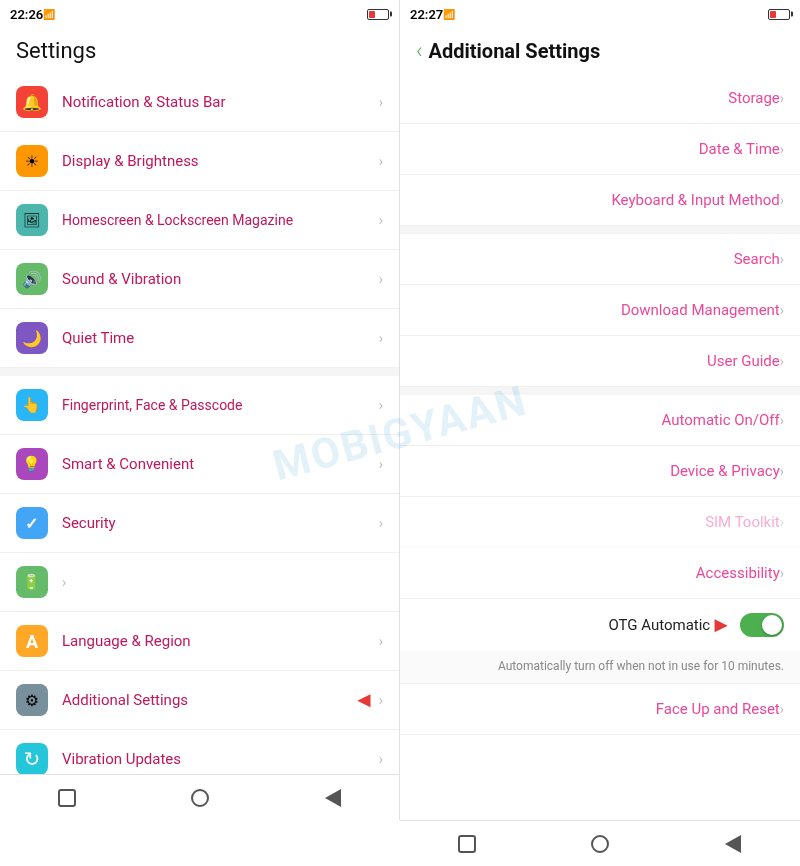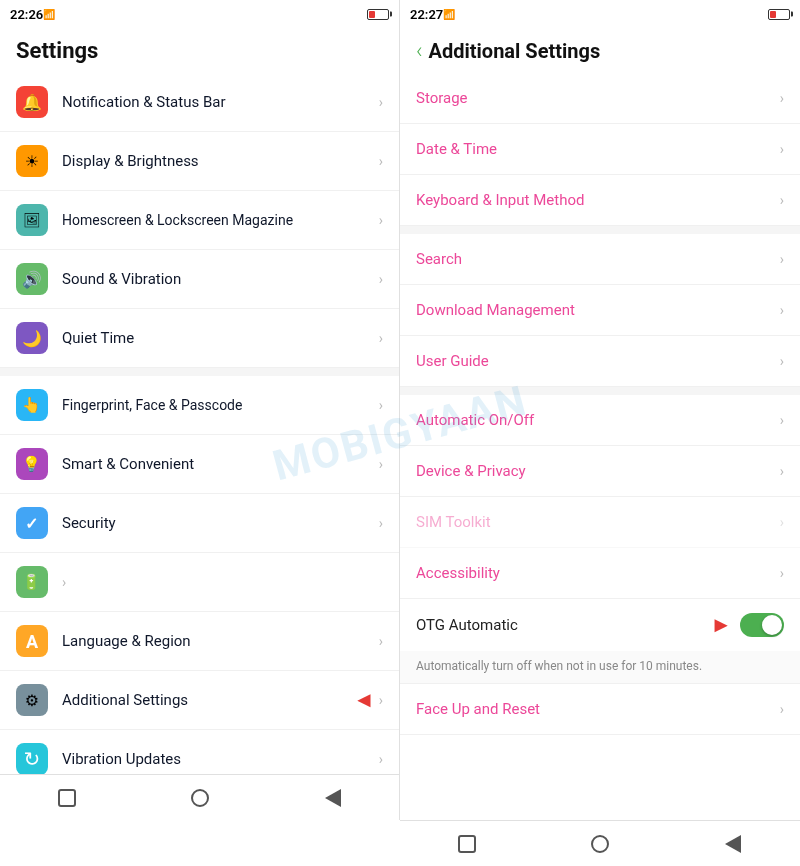--- a/index.html
+++ b/index.html
@@ -19,20 +19,21 @@
       height: 820px;
       background: #fff;
       display: flex;
       flex-direction: column;
       border-right: 1px solid #e0e0e0;
     }
 
     .screen-right {
       width: 400px;
       background: #fff;
+      text-align: right;
     }
 
     
     .status-bar {
       height: 28px;
       background: #fff;
       display: flex;
       align-items: center;
       justify-content: space-between;
       padding: 0 10px;
@@ -81,21 +82,21 @@
       bottom: 1px;
       width: 30%;
       background: #e53935;
       border-radius: 1px;
     }
 
     
     .screen-header {
       padding: 10px 16px 10px 16px;
       font-size: 22px;
-      font-weight: 700;
+      font-weight: 400;
       color: #111;
       flex-shrink: 0;
     }
 
     .screen-header-right {
       padding: 10px 16px 10px 16px;
       font-size: 20px;
       font-weight: 700;
       color: #111;
       flex-shrink: 0;
@@ -133,21 +134,21 @@
       flex-shrink: 0;
       display: flex;
       align-items: center;
       justify-content: center;
       font-size: 17px;
     }
 
     .item-text {
       flex: 1;
       font-size: 15px;
-      color: #0f172a;
+      color: #be185d;
     }
 
     .item-chevron {
       color: #bbb;
       font-size: 14px;
     }
 
     .divider {
       height: 8px;
       background: #f5f5f5;

